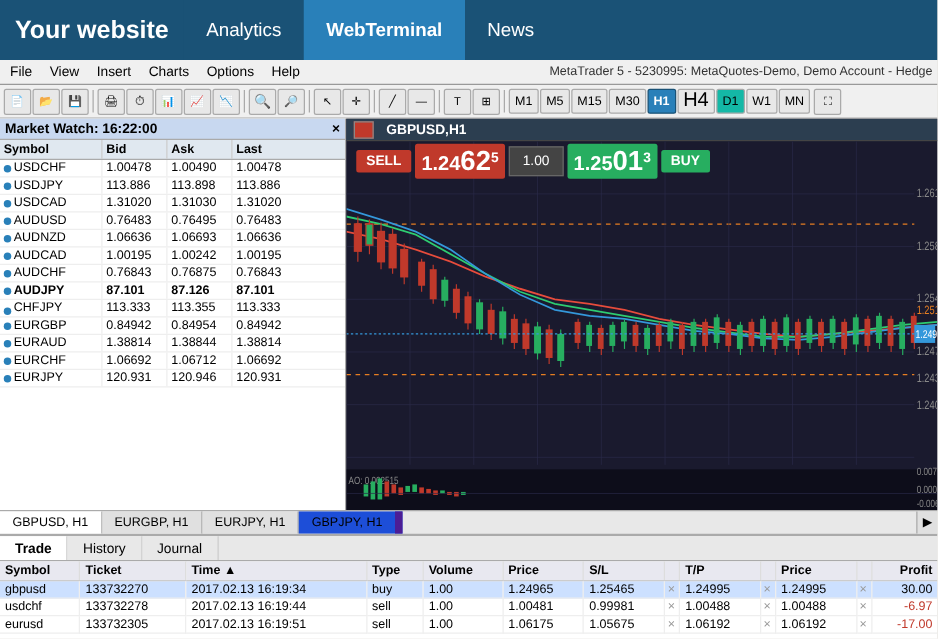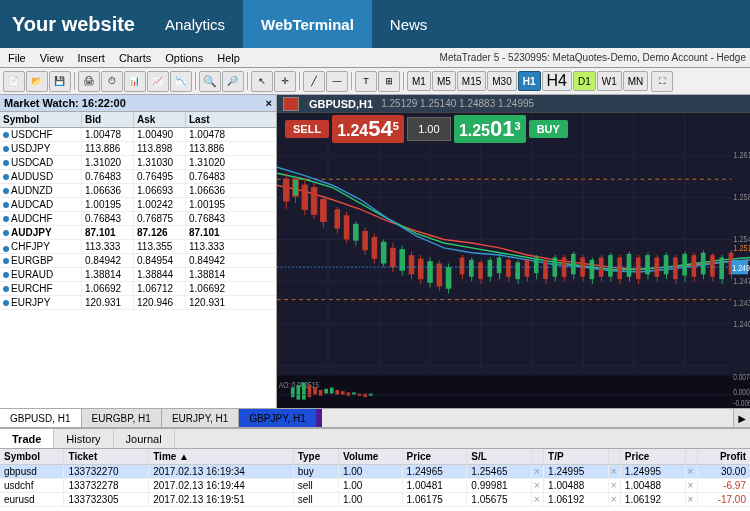--- a/index.html
+++ b/index.html
@@ -55,21 +55,21 @@
   <div style="width:22px;height:21px;background:#e8e8e8;border:1px solid #aaa;display:flex;align-items:center;justify-content:center;cursor:pointer;font-size:9px;border-radius:2px;">T</div>
   <div style="width:22px;height:21px;background:#e8e8e8;border:1px solid #aaa;display:flex;align-items:center;justify-content:center;cursor:pointer;font-size:9px;border-radius:2px;">⊞</div>
   <div style="width:1px;height:18px;background:#aaa;margin:0 2px;"></div>
 
   <div style="padding:0 4px;height:20px;background:#e8e8e8;border:1px solid #aaa;cursor:pointer;font-size:10px;display:flex;align-items:center;border-radius:2px;">M1</div>
   <div style="padding:0 4px;height:20px;background:#e8e8e8;border:1px solid #aaa;cursor:pointer;font-size:10px;display:flex;align-items:center;border-radius:2px;">M5</div>
   <div style="padding:0 4px;height:20px;background:#e8e8e8;border:1px solid #aaa;cursor:pointer;font-size:10px;display:flex;align-items:center;border-radius:2px;">M15</div>
   <div style="padding:0 4px;height:20px;background:#e8e8e8;border:1px solid #aaa;cursor:pointer;font-size:10px;display:flex;align-items:center;border-radius:2px;">M30</div>
   <div style="padding:0 4px;height:20px;background:#2980b9;border:1px solid #1a5276;cursor:pointer;font-size:10px;display:flex;align-items:center;border-radius:2px;color:white;font-weight:bold;">H1</div>
   <div style="padding:0 4px;height:20px;background:#e8e8e8;border:1px solid #aaa;cursor:pointer;font-size:16px;display:flex;align-items:center;border-radius:2px;">H4</div>
-  <div style="padding:0 4px;height:20px;background:#bef264;border:1px solid #aaa;cursor:pointer;font-size:10px;display:flex;align-items:center;border-radius:2px;">D1</div>
+  <div style="padding:0 4px;height:20px;background:#14b8a6;border:1px solid #aaa;cursor:pointer;font-size:10px;display:flex;align-items:center;border-radius:2px;">D1</div>
   <div style="padding:0 4px;height:20px;background:#e8e8e8;border:1px solid #aaa;cursor:pointer;font-size:10px;display:flex;align-items:center;border-radius:2px;">W1</div>
   <div style="padding:0 4px;height:20px;background:#e8e8e8;border:1px solid #aaa;cursor:pointer;font-size:10px;display:flex;align-items:center;border-radius:2px;">MN</div>
   <div style="width:22px;height:21px;background:#e8e8e8;border:1px solid #aaa;display:flex;align-items:center;justify-content:center;cursor:pointer;font-size:9px;border-radius:2px;margin-left:2px;">⛶</div>
 </div>
 
 <div style="display:flex; height:313px; background:#fff;">
 
   <div style="width:277px; border-right:1px solid #aaa; display:flex; flex-direction:column; background:#fff; flex-shrink:0;">
     <div style="background:#c8d8f0; padding:2px 4px; font-weight:bold; display:flex; justify-content:space-between; border-bottom:1px solid #aaa; font-size:11px;">
       <span>Market Watch: 16:22:00</span>
@@ -200,29 +200,28 @@
       <div style="padding:1px 3px;">120.931</div>
     </div>
       </div>
   </div>
 
   <div style="flex:1; display:flex; flex-direction:column; background:#1a1a2e; position:relative; overflow:hidden;">
 
     <div style="background:#2c3e50; color:#ccc; padding:2px 6px; font-size:10px; display:flex; align-items:center; gap:8px; border-bottom:1px solid #444; height:18px;">
       <span style="display:inline-block;width:16px;height:14px;background:#c0392b;border:1px solid #888;margin-right:2px;"></span>
       <span style="color:#fff; font-weight:bold; font-size:11px;">GBPUSD,H1</span>
-      <span style="color:#aaa; font-size:10px;">1.25129 1.25140 1.24883 1.24995</span>
     </div>
 
     <div style="position:absolute; top:20px; left:8px; display:flex; align-items:center; gap:3px; z-index:10;">
       <button style="background:#c0392b; color:white; border:none; padding:3px 8px; cursor:pointer; font-size:11px; font-weight:bold; border-radius:2px;">
         <span>SELL</span>
       </button>
       <div style="background:#c0392b; color:white; padding:2px 5px; font-size:16px; font-weight:bold; border-radius:2px; line-height:1.1; min-width:60px; text-align:center;">
-        <span>1.24</span><span style="font-size:22px;">54</span><sup style="font-size:11px;">5</sup>
+        <span>1.24</span><span style="font-size:22px;">62</span><sup style="font-size:11px;">5</sup>
       </div>
       <input type="text" value="1.00" style="background: rgb(68, 68, 68); color: rgb(255, 255, 255); border: 1px solid rgb(102, 102, 102); width: 44px; text-align: center; height: 24px; font-size: 11px;">
       <div style="background:#27ae60; color:white; padding:2px 5px; font-size:16px; font-weight:bold; border-radius:2px; line-height:1.1; min-width:60px; text-align:center;">
         <span>1.25</span><span style="font-size:22px;">01</span><sup style="font-size:11px;">3</sup>
       </div>
       <button style="background:#27ae60; color:white; border:none; padding:3px 8px; cursor:pointer; font-size:11px; font-weight:bold; border-radius:2px;">
         <span>BUY</span>
       </button>
     </div>
 

